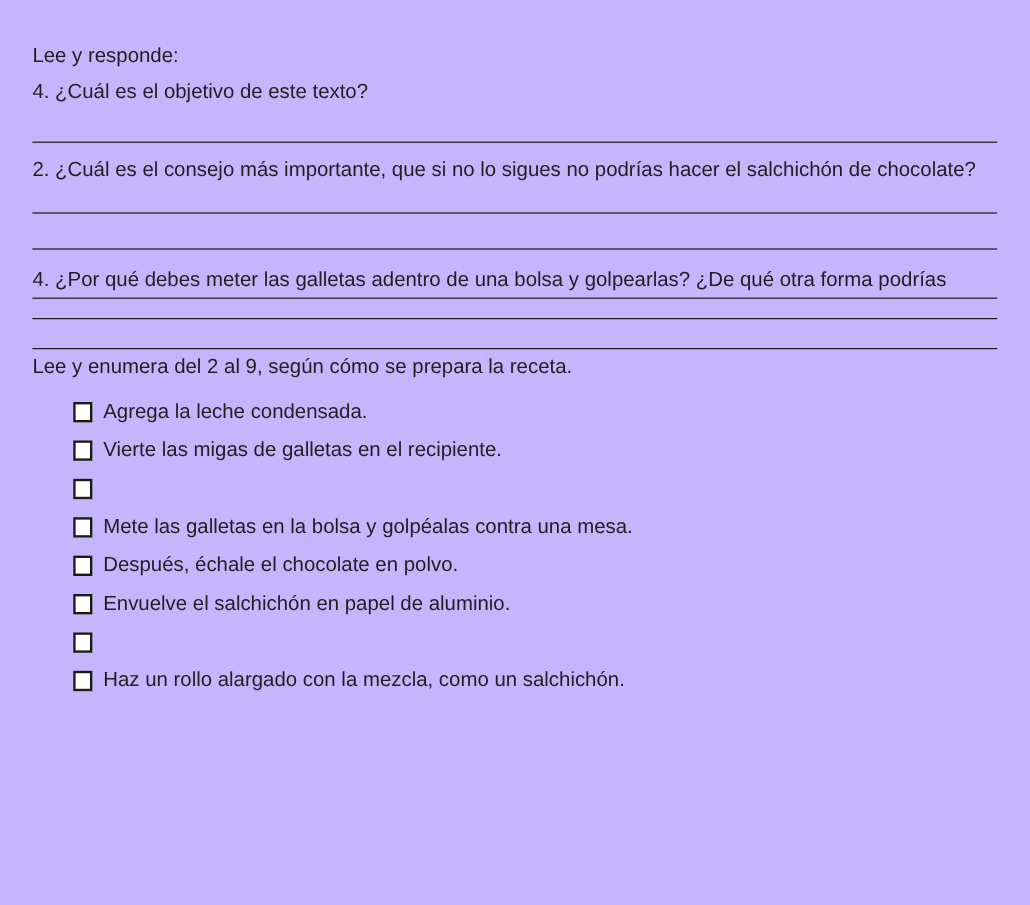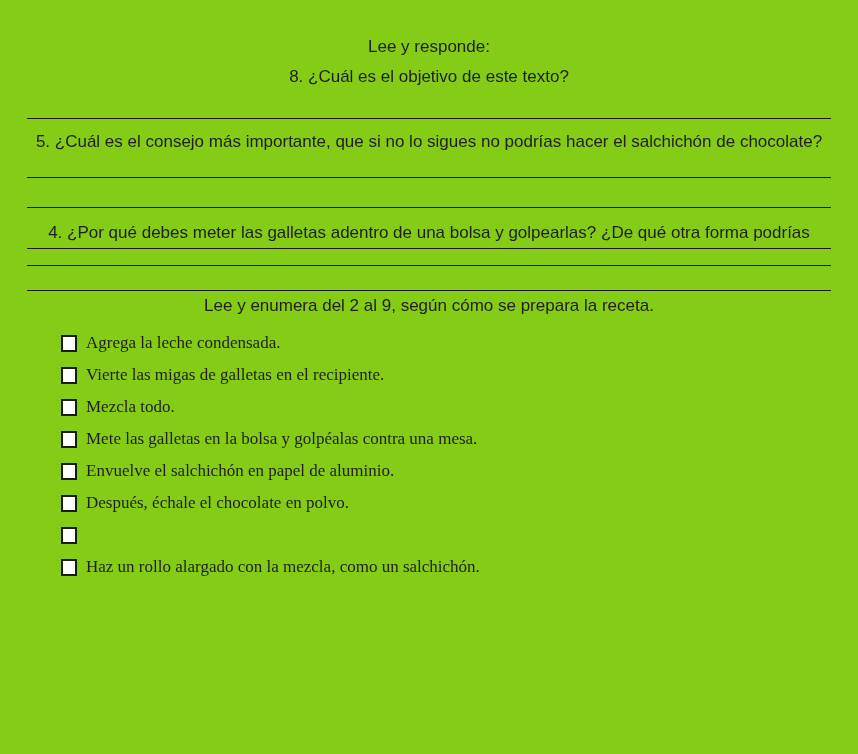--- a/index.html
+++ b/index.html
@@ -2,60 +2,59 @@
 <html><head>
 <meta charset="utf-8">
 <style>
   html, body { margin: 0; padding: 0; background: #ffffff; }
   .page {
     position: relative;
     width: 858px;
     height: 754px;
     box-sizing: border-box;
     padding: 32px 27px 0 27px;
-    background: #84cc16;
+    background: #c4b5fd;
     font-family: "Liberation Sans", sans-serif;
     font-size: 17px;
     color: #1f1f1f;
     overflow: hidden;
-    text-align: center;
   }
   .page p { margin: 0; line-height: 30px; white-space: nowrap; }
   .ansline { border-bottom: 1.5px solid #1a1a1a; }
   .ansline.a1 { height: 26px; margin-bottom: 8px; }
   .ansline.a2 { height: 20px; margin-bottom: 12px; }
   .ansline.a3 { height: 17px; margin-bottom: 10px; }
   .ansline.a4 { height: 10px; margin-bottom: 10px; }
   .ansline.a5 { height: 14px; margin-bottom: 0; }
   .inline-row { display: flex; line-height: 30px; }
   .inline-row span { white-space: nowrap; }
   .inline-row .fill { flex: 1; border-bottom: 1.5px solid #1a1a1a; margin-bottom: 6px; }
   .sec2-header { margin-top: 36px; }
   .check-list { margin-top: 6px; }
-  .check-item { display: flex; align-items: center; height: 32px; padding-left: 34px; font-family: Liberation Serif, serif; }
+  .check-item { display: flex; align-items: center; height: 32px; padding-left: 34px; }
   .checkbox {
     width: 12px; height: 13px;
     border: 2px solid #1a1a1a;
     background: #ffffff;
     margin-right: 9px;
     flex: none;
   }
   .check-item .label { line-height: 32px; white-space: nowrap; }
 </style>
 </head>
 <body>
 
 <div class="page">
 
   <p>Lee y responde:</p>
 
-  <p>8. ¿Cuál es el objetivo de este texto?</p>
+  <p>4. ¿Cuál es el objetivo de este texto?</p>
   <div class="ansline a1"></div>
 
-  <p>5. ¿Cuál es el consejo más importante, que si no lo sigues no podrías hacer el salchichón de chocolate?</p>
+  <p>2. ¿Cuál es el consejo más importante, que si no lo sigues no podrías hacer el salchichón de chocolate?</p>
   <div class="ansline a2"></div>
 
   <div class="ansline a3"></div>
 
   <p>4. ¿Por qué debes meter las galletas adentro de una bolsa y golpearlas? ¿De qué otra forma podrías</p>
   <div class="inline-row">
     <div class="fill"></div>
   </div>
   <div class="ansline a4"></div>
 
@@ -67,33 +66,32 @@
     <div class="check-item">
       <div class="checkbox"></div>
       <span class="label">Agrega la leche condensada.</span>
     </div>
     <div class="check-item">
       <div class="checkbox"></div>
       <span class="label">Vierte las migas de galletas en el recipiente.</span>
     </div>
     <div class="check-item">
       <div class="checkbox"></div>
-      <span class="label">Mezcla todo.</span>
     </div>
     <div class="check-item">
       <div class="checkbox"></div>
       <span class="label">Mete las galletas en la bolsa y golpéalas contra una mesa.</span>
     </div>
     <div class="check-item">
       <div class="checkbox"></div>
-      <span class="label">Envuelve el salchichón en papel de aluminio.</span>
+      <span class="label">Después, échale el chocolate en polvo.</span>
     </div>
     <div class="check-item">
       <div class="checkbox"></div>
-      <span class="label">Después, échale el chocolate en polvo.</span>
+      <span class="label">Envuelve el salchichón en papel de aluminio.</span>
     </div>
     <div class="check-item">
       <div class="checkbox"></div>
     </div>
     <div class="check-item">
       <div class="checkbox"></div>
       <span class="label">Haz un rollo alargado con la mezcla, como un salchichón.</span>
     </div>
   </div>
 

